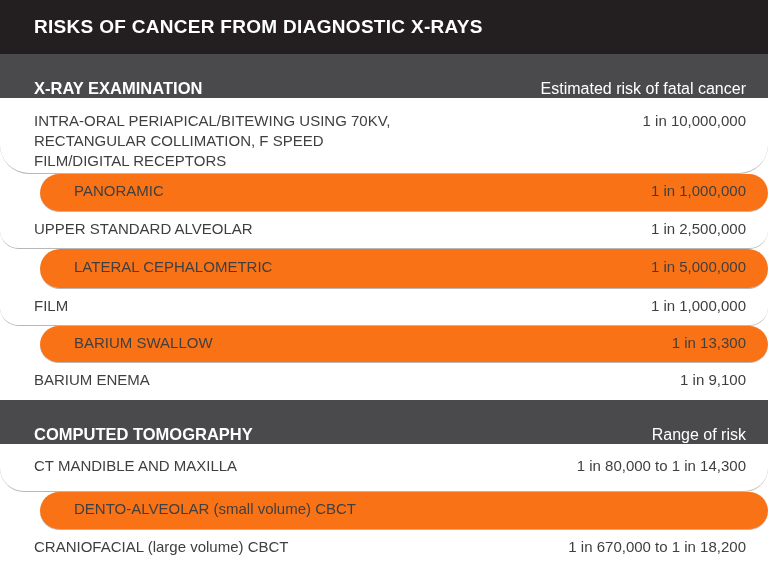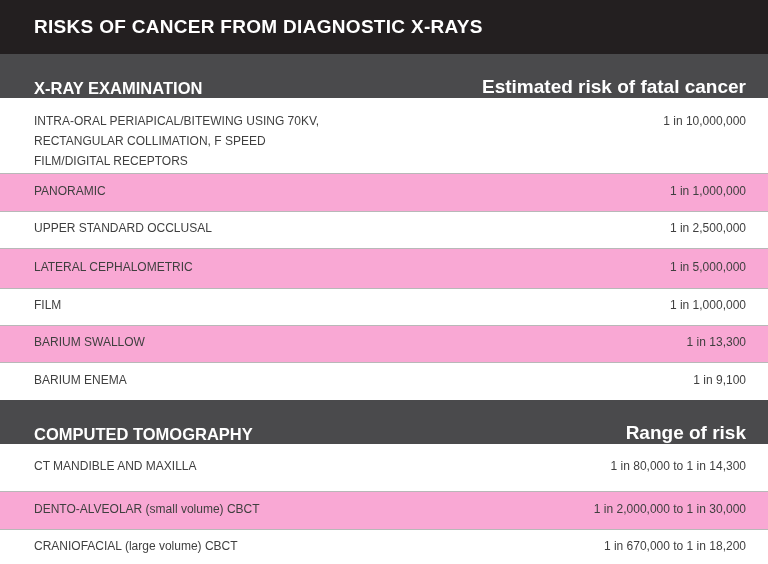--- a/index.html
+++ b/index.html
@@ -12,29 +12,30 @@
     height: 54px; background: #231f20; color: #ffffff;
     display: flex; align-items: center; padding-left: 34px; box-sizing: border-box;
     font-weight: bold; font-size: 19px; letter-spacing: 0.3px;
   }
   .section-header {
     height: 44px; background: #4a4a4c; color: #ffffff;
     display: flex; align-items: flex-end; justify-content: space-between;
     padding: 0 22px 0 34px; box-sizing: border-box;
     font-size: 16.5px; font-weight: bold;
   }
-  .section-header .right { font-weight: bold; font-size: 19px; }
+  .section-header .right { font-weight: normal; font-size: 16px; }
   .row {
     display: flex; justify-content: space-between; align-items: flex-start;
     padding: 0 22px 4px 34px; box-sizing: border-box;
-    color: #3f3f3f; font-size: 12px;
+    color: #3f3f3f; font-size: 15px;
     border-bottom: 1px solid #b8b8b8;
+    border-radius: 29px;
   }
   .row.single { align-items: center; }
-  .row.shaded { background: #f9a8d4; }
+  .row.shaded { background: #f97316; margin-left: 40px; }
   .row.first { padding-top: 13px; height: 76px; line-height: 20px; }
   .row .label { flex: 1; }
   .row .value { text-align: right; white-space: nowrap; }
   .row.last { border-bottom: none; }
 </style>
 </head>
 <body>
 
 <div class="title-bar">
   <span>RISKS OF CANCER FROM DIAGNOSTIC X-RAYS</span>
@@ -53,21 +54,21 @@
   </div>
   <div class="value">1 in 10,000,000</div>
 </div>
 
 <div class="row single shaded" style="height:38px">
   <div class="label">PANORAMIC</div>
   <div class="value">1 in 1,000,000</div>
 </div>
 
 <div class="row single" style="height:37px">
-  <div class="label">UPPER STANDARD OCCLUSAL</div>
+  <div class="label">UPPER STANDARD ALVEOLAR</div>
   <div class="value">1 in 2,500,000</div>
 </div>
 
 <div class="row single shaded" style="height:40px">
   <div class="label">LATERAL CEPHALOMETRIC</div>
   <div class="value">1 in 5,000,000</div>
 </div>
 
 <div class="row single" style="height:37px">
   <div class="label">FILM</div>
@@ -89,19 +90,18 @@
   <span class="right">Range of risk</span>
 </div>
 
 <div class="row single" style="height:48px">
   <div class="label">CT MANDIBLE AND MAXILLA</div>
   <div class="value">1 in 80,000 to 1 in 14,300</div>
 </div>
 
 <div class="row single shaded" style="height:38px">
   <div class="label">DENTO-ALVEOLAR (small volume) CBCT</div>
-  <div class="value">1 in 2,000,000 to 1 in 30,000</div>
 </div>
 
 <div class="row single last" style="height:36px">
   <div class="label">CRANIOFACIAL (large volume) CBCT</div>
   <div class="value">1 in 670,000 to 1 in 18,200</div>
 </div>
 
 </body></html>

